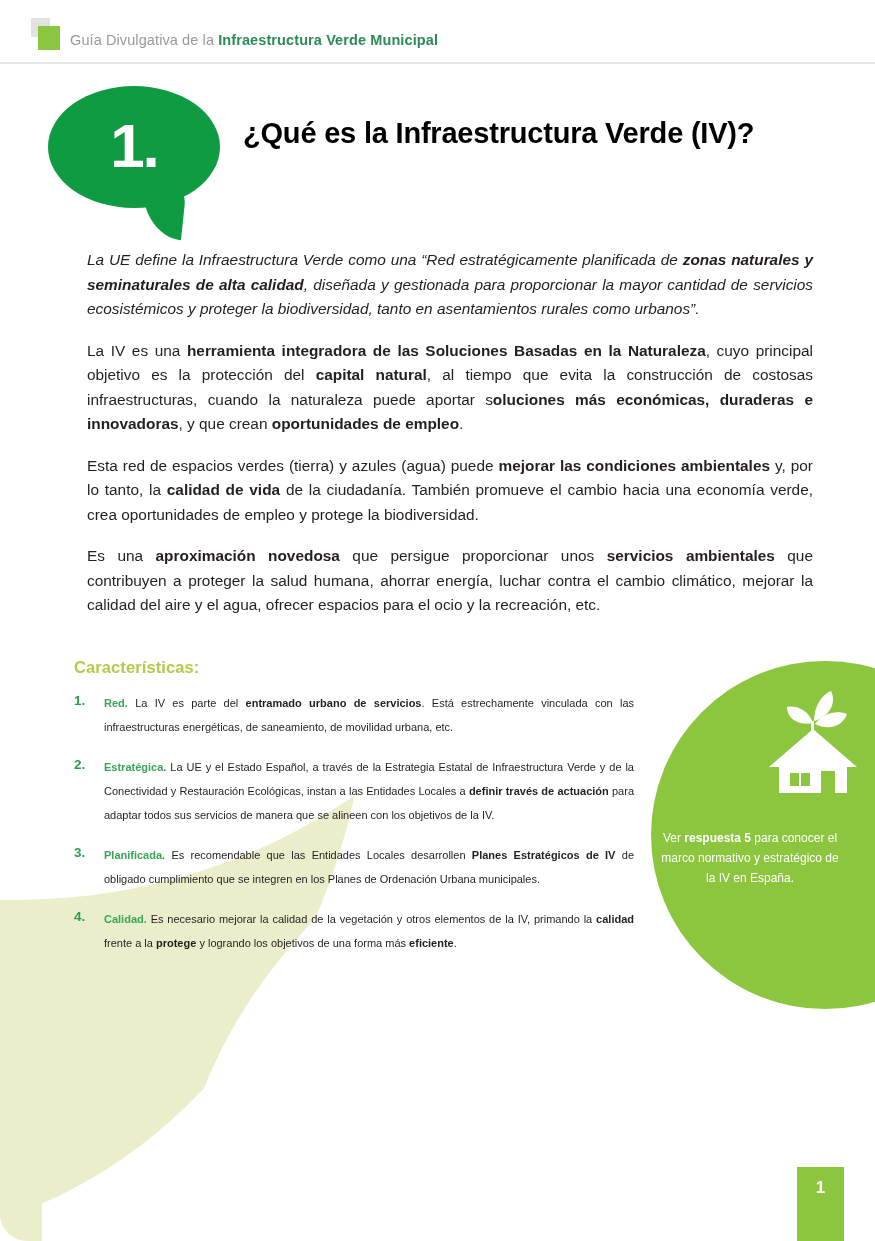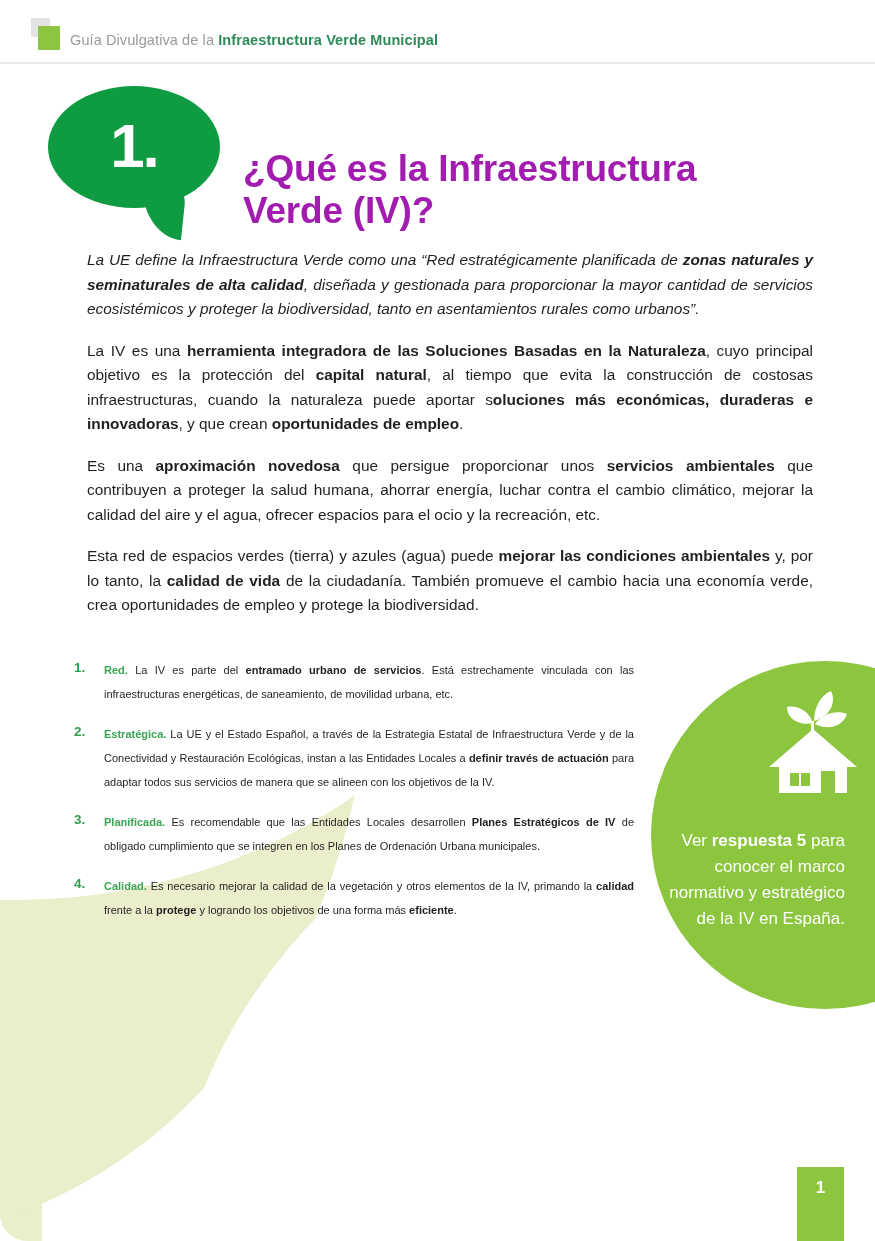--- a/index.html
+++ b/index.html
@@ -129,27 +129,26 @@
     background: #0e9b42;
     border-bottom-left-radius: 44px 56px;
     border-top-right-radius: 20px;
     transform: rotate(6deg);
     z-index: 11;
   }
   .page-title {
     position: absolute;
     left: 243px; top: 112px;
     width: 520px;
-    color: #a21caf;
-    font-size: 37px;
+    color: #000000;
+    font-size: 29px;
     font-weight: bold;
     line-height: 42px;
     letter-spacing: -.2px;
     z-index: 13;
-    margin-top: 36px;
   }
 
   
   .content {
     position: absolute;
     left: 87px; top: 248px;
     width: 726px;
     z-index: 14;
   }
   p.para {
@@ -216,24 +215,24 @@
   .callout-icon {
     position: absolute;
     left: 757px; top: 683px;
     width: 112px; height: 112px;
     z-index: 11;
   }
   .callout-text {
     position: absolute;
     left: 655px; top: 828px;
     width: 190px;
-    text-align: right;
+    text-align: center;
     color: #ffffff;
-    font-size: 17px;
-    line-height: 26px;
+    font-size: 12px;
+    line-height: 20px;
     z-index: 11;
   }
   .callout-text b { font-weight: bold; }
 
   
   .pagenum {
     position: absolute;
     left: 797px; top: 1167px;
     width: 47px; height: 74px;
     background: #8cc63f;
@@ -274,25 +273,26 @@
   <div class="bubble-tail"></div>
   <div class="bubble">
     <div class="bubble-num">1.</div>
   </div>
 
   <div class="page-title">¿Qué es la Infraestructura Verde (IV)?</div>
 
   <div class="content">
     <p class="para quote"><span>La UE define la Infraestructura Verde como una </span><i>“Red estratégicamente planificada de </i><b style="font-style: italic;">zonas naturales y seminaturales de alta calidad</b><i>, diseñada y gestionada para proporcionar la mayor cantidad de servicios ecosistémicos y proteger la biodiversidad, tanto en asentamientos rurales como urbanos”.</i></p>
     <p class="para"><span>La IV es una </span><b>herramienta integradora de las Soluciones Basadas en la Naturaleza</b><span>, cuyo principal objetivo es la protección del </span><b>capital natural</b><span>, al tiempo que evita la construcción de costosas infraestructuras, cuando la naturaleza puede aportar s</span><b>oluciones más económicas, duraderas e innovadoras</b><span>, y que crean </span><b>oportunidades de empleo</b><span>.</span></p>
+    <p class="para"><span>Esta red de espacios verdes (tierra) y azules (agua) puede </span><b>mejorar las condiciones ambientales</b><span> y, por lo tanto, la </span><b>calidad de vida</b><span> de la ciudadanía. También promueve el cambio hacia una economía verde, crea oportunidades de empleo y protege la biodiversidad.</span></p>
     <p class="para"><span>Es una </span><b>aproximación novedosa</b><span> que persigue proporcionar unos </span><b>servicios ambientales</b><span> que contribuyen a proteger la salud humana, ahorrar energía, luchar contra el cambio climático, mejorar la calidad del aire y el agua, ofrecer espacios para el ocio y la recreación, etc.</span></p>
-    <p class="para"><span>Esta red de espacios verdes (tierra) y azules (agua) puede </span><b>mejorar las condiciones ambientales</b><span> y, por lo tanto, la </span><b>calidad de vida</b><span> de la ciudadanía. También promueve el cambio hacia una economía verde, crea oportunidades de empleo y protege la biodiversidad.</span></p>
   </div>
 
   <div class="caracteristicas">
+    <div class="carac-heading">Características:</div>
     <div class="carac-list">
         <div class="carac-item">
           <div class="carac-num">1.</div>
           <div class="carac-text"><span class="lead">Red.</span><span> La IV es parte del </span><b>entramado urbano de servicios</b><span>. Está estrechamente vinculada con las infraestructuras energéticas, de saneamiento, de movilidad urbana, etc.</span></div>
         </div>
         <div class="carac-item">
           <div class="carac-num">2.</div>
           <div class="carac-text"><span class="lead">Estratégica.</span><span> La UE y el Estado Español, a través de la Estrategia Estatal de Infraestructura Verde y de la Conectividad y Restauración Ecológicas, instan a las Entidades Locales a </span><b>definir través de actuación</b><span> para adaptar todos sus servicios de manera que se alineen con los objetivos de la IV.</span></div>
         </div>
         <div class="carac-item">

